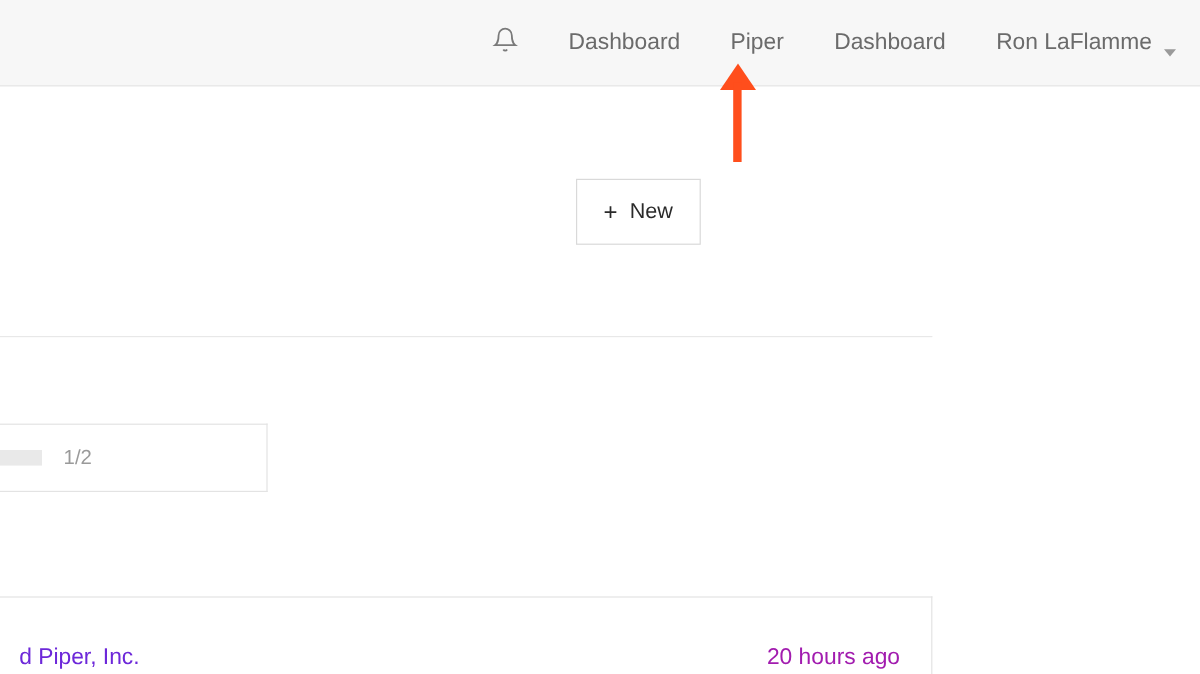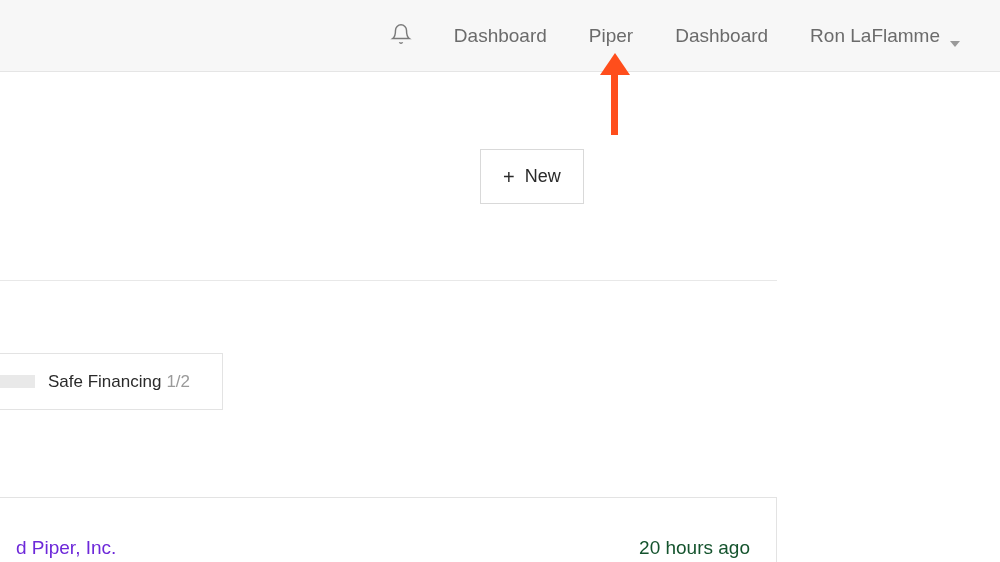--- a/index.html
+++ b/index.html
@@ -15,21 +15,21 @@
       overflow: hidden;
       position: relative;
     }
     .top-nav {
       height: 72px;
       background: #f7f7f7;
       border-bottom: 1px solid #e5e5e5;
       display: flex;
       align-items: center;
       justify-content: flex-end;
-      padding-right: 40px;
+      padding-right: 20px;
       gap: 42px;
     }
     .bell-icon {
       width: 22px;
       height: 22px;
       color: #7a7a7a;
       stroke: #7a7a7a;
     }
     .nav-link {
       color: #6b6b6b;
@@ -154,21 +154,21 @@
       justify-content: space-between;
       padding: 0 26px 0 0;
     }
     .company-name {
       font-size: 19px;
       color: #6d28d9;
       margin-left: 16px;
     }
     .time-ago {
       font-size: 19px;
-      color: #14532d;
+      color: #a21caf;
     }
   </style>
 </head>
 <body>
 
 <nav class="top-nav">
   <span>
     <svg class="bell-icon" viewBox="0 0 24 24" fill="none" stroke-width="1.6">
       <path d="M18 8a6 6 0 0 0-12 0c0 7-3 9-3 9h18s-3-2-3-9"></path>
       <path d="M13.73 21a2 2 0 0 1-3.46 0"></path>
@@ -192,20 +192,19 @@
   <button class="action-btn">
     <span class="plus-icon">+</span>
     <span>New</span>
   </button>
 </div>
 
 <div class="divider-line"></div>
 
 <div class="card-safe">
   <div class="grey-bar"></div>
-  <span class="card-title">Safe Financing</span>
   <span class="card-fraction">1/2</span>
 </div>
 
 <div class="bottom-card">
   <span class="company-name">d Piper, Inc.</span>
   <span class="time-ago">20 hours ago</span>
 </div>
 
 </body></html>

